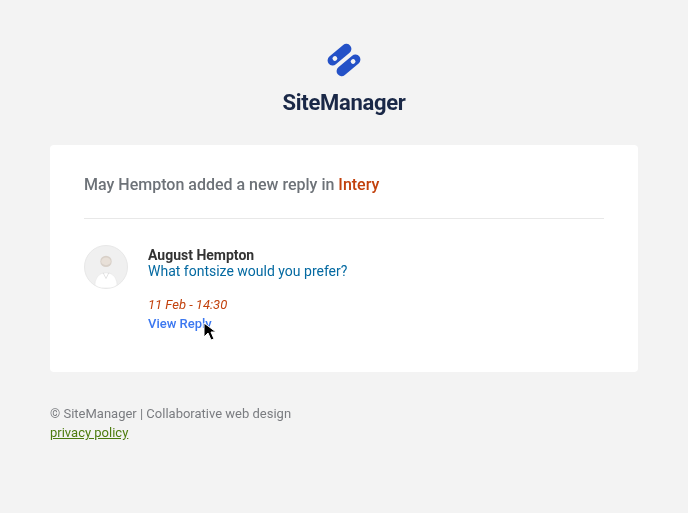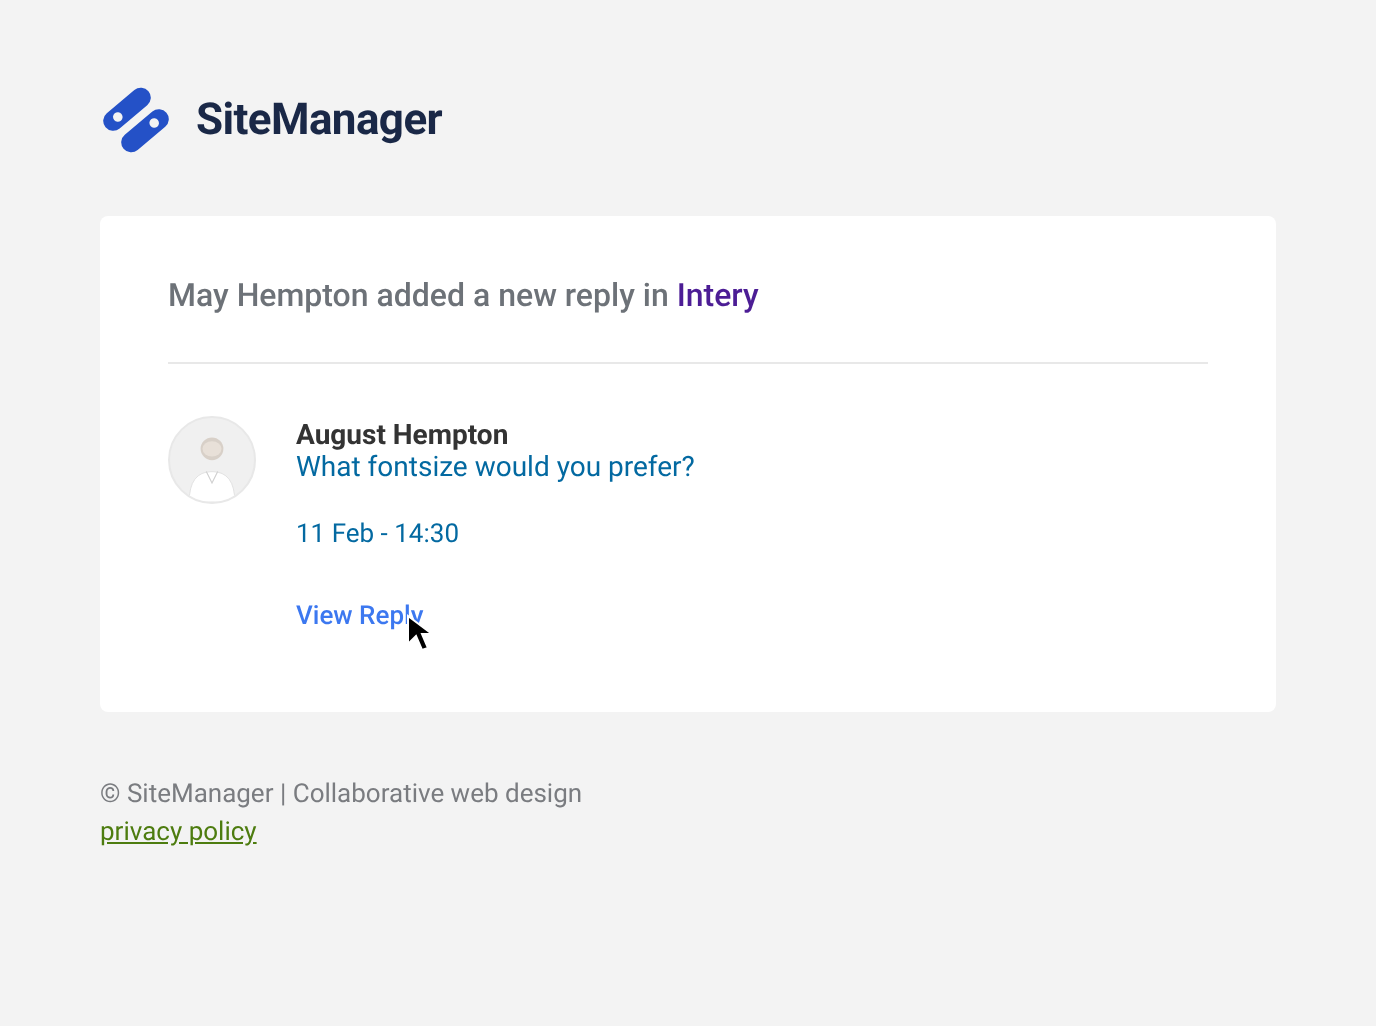--- a/index.html
+++ b/index.html
@@ -15,20 +15,21 @@
       padding: 0;
     }
     .container {
       padding: 42px 50px 0 50px;
     }
     .header {
       display: flex;
       align-items: center;
       gap: 12px;
       margin-bottom: 30px;
+      flex-direction: column;
     }
     .logo-icon {
       width: 36px;
       height: 36px;
       position: relative;
     }
     .logo-icon svg {
       width: 100%;
       height: 100%;
     }
@@ -43,21 +44,21 @@
       border-radius: 4px;
       padding: 30px 34px 40px 34px;
     }
     .card-title {
       font-size: 16px;
       color: #6d7278;
       font-weight: 500;
       margin-bottom: 24px;
     }
     .card-title-link {
-      color: #4c1d95;
+      color: #c2410c;
       cursor: pointer;
     }
     .divider {
       height: 1px;
       background: #e8e8e8;
       margin-bottom: 26px;
     }
     .reply {
       display: flex;
       gap: 20px;
@@ -87,22 +88,23 @@
       font-weight: 700;
       color: #333;
     }
     .reply-message {
       font-size: 14px;
       color: #0369a1;
       margin-bottom: 18px;
     }
     .reply-timestamp {
       font-size: 13px;
-      color: #0369a1;
-      margin-bottom: 22px;
+      color: #c2410c;
+      margin-bottom: 1px;
+      font-style: italic;
     }
     .view-reply-link {
       font-size: 13px;
       color: #3c78f0;
       text-decoration: none;
       font-weight: 500;
       cursor: pointer;
       display: inline-block;
       position: relative;
     }

